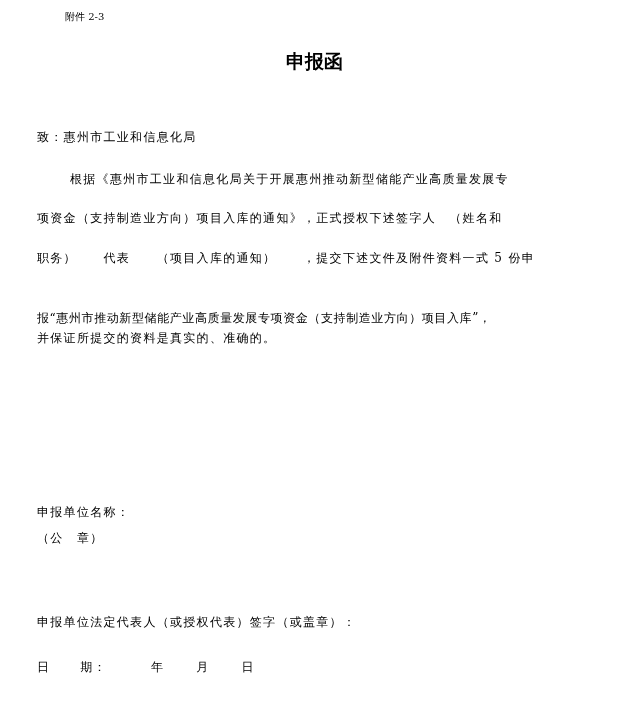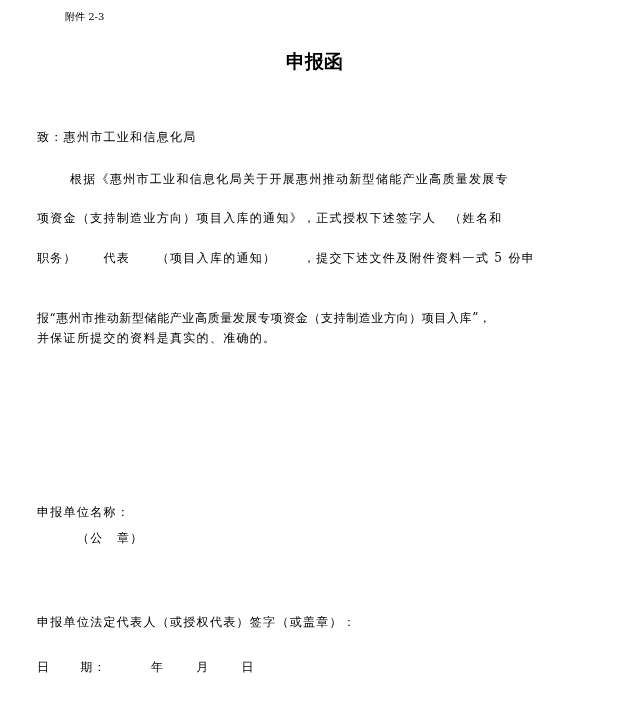--- a/index.html
+++ b/index.html
@@ -13,21 +13,21 @@
   .title { left:0; width:629px; text-align:center; top:49px; font-size:19px; font-weight:bold; }
   .line { font-size:12px; letter-spacing:1.3px; }
   .u { text-underline-offset:3px; }
   .to { left:37px; top:129px; }
   .p1 { left:70px; top:171px;font-family:Liberation Serif, serif; }
   .p2 { left:37px; top:210px; }
   .p3 { left:37px; top:250px; }
   .p4 { left:37px; top:290px;margin-top:20px; }
   .p5 { left:37px; top:330px; }
   .s1 { left:37px; top:504px; }
-  .s2 { left:37px; top:530px;margin-left:40px; }
+  .s2 { left:37px; top:530px; }
   .s3 { left:37px; top:570px;margin-top:44px; }
   .s4 { left:37px; top:645px;margin-top:14px; }
   .gap { display:inline-block; }
 </style>
 </head>
 <body>
 
 <div class="abs attach">附件 2-3</div>
 <div class="abs title">申报函</div>
 

